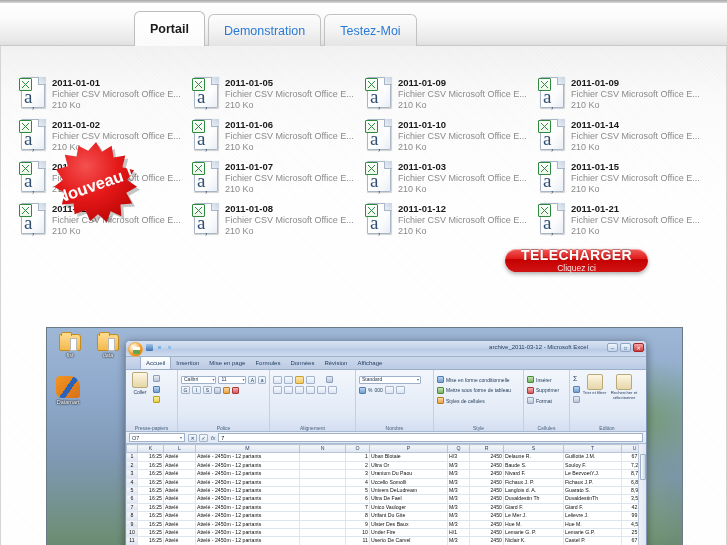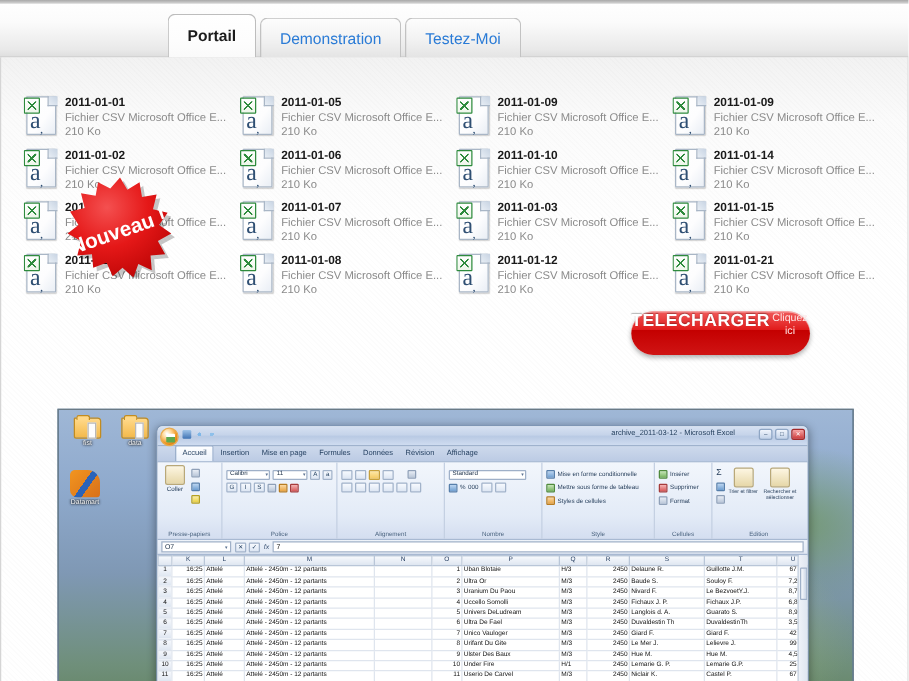--- a/index.html
+++ b/index.html
@@ -146,27 +146,27 @@
   .nv-text {
     font-family: "Liberation Sans", sans-serif;
     font-weight: bold;
     font-size: 17px;
     fill: #ffffff;
   }
 
   
   #telecharger {
     position: absolute; left: 504px; top: 203px;
-    width: 143px; height: 35px;
+    width: 143px; height: 23px;
     z-index: 45;
     border-radius: 18px;
     background: linear-gradient(to bottom, #f05a5a 0%, #e11c1c 42%, #c40000 43%, #d01414 100%);
     box-shadow: 0 2px 4px rgba(0,0,0,0.33), inset 0 1px 0 rgba(255,255,255,0.45);
-    display: flex; flex-direction: row;
-    justify-content: center;
+    display: flex; flex-direction: column;
+    align-items: center; justify-content: center;
     cursor: pointer;
     text-align: center;
   }
   #tele-label {
     font-size: 14px; font-weight: bold; color: #ffffff;
     letter-spacing: 0.4px; line-height: 15px;
     text-shadow: 0 -1px 1px rgba(0,0,0,0.3);
   }
   #tele-sub {
     font-size: 8.5px; color: #ffe4e4; line-height: 10px;

